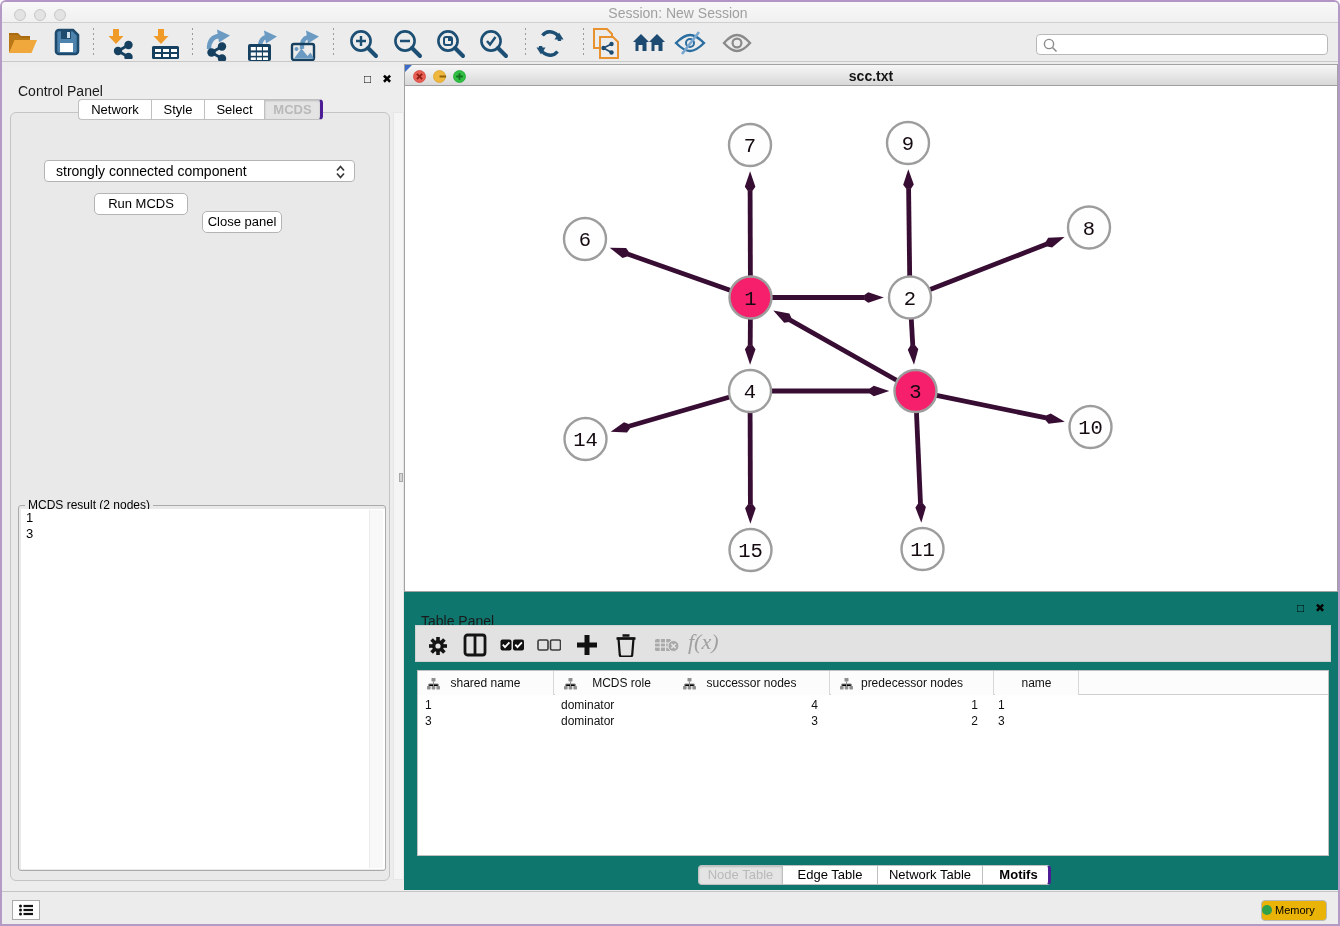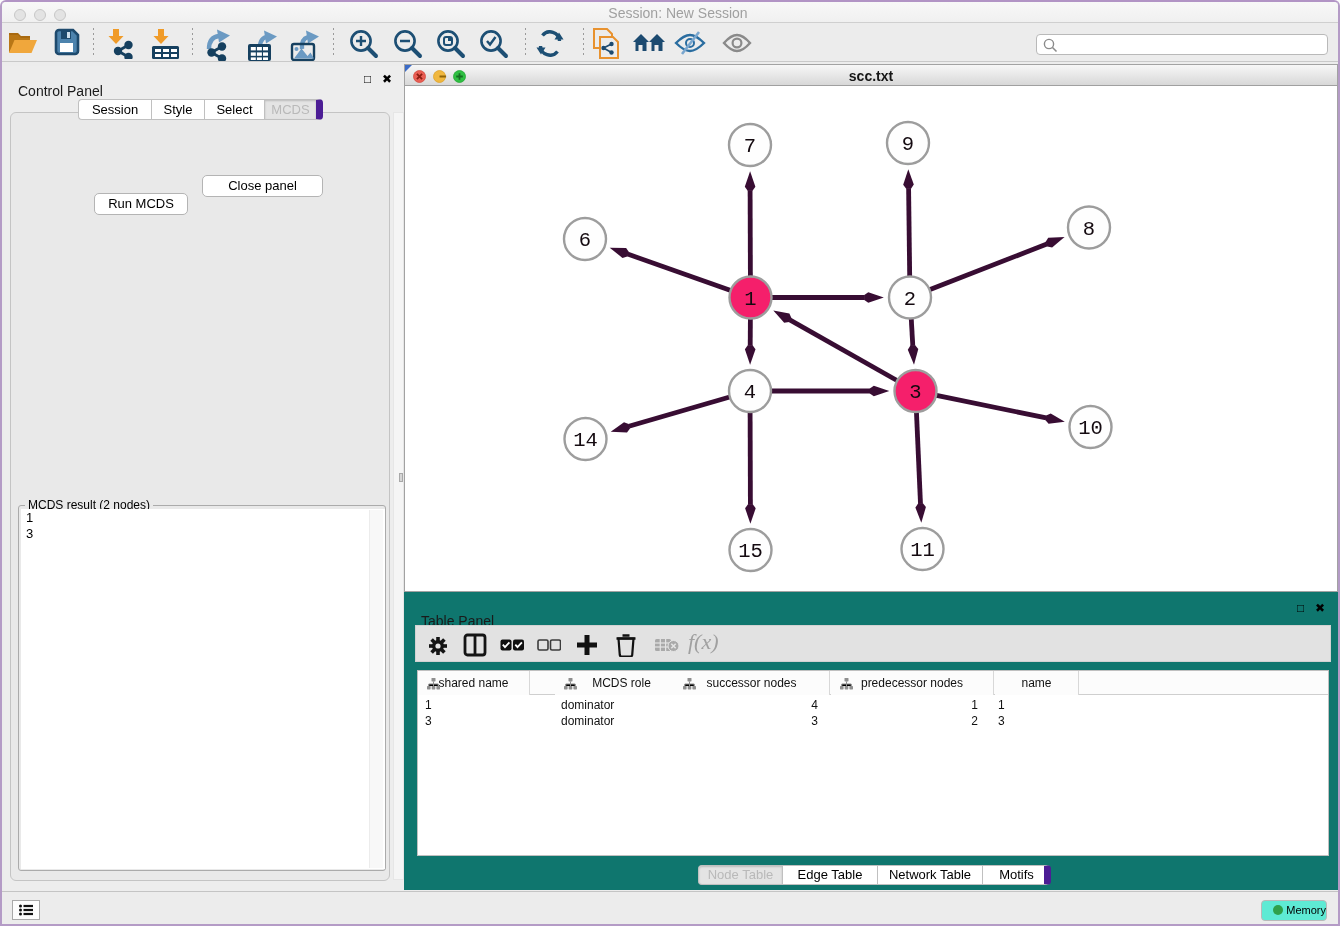--- a/index.html
+++ b/index.html
@@ -28,21 +28,21 @@
   
   .cpanel { position:absolute; left:2px; top:64px; width:400px; height:827px; background:#ededed; }
   .cp-title { position:absolute; left:14px; top:5px; font-size:14px; color:#1a1a1a;margin-top:12px; }
   .panel-icons { position:absolute; top:6px; font-size:12px; color:#000; }
   .tabpane { position:absolute; left:6px; top:46px; width:380px; height:769px;
              border:1px solid #c4c4c4; border-radius:6px; background:#e9e9e9; }
   .tabrow { position:absolute; left:74px; top:33px; height:21px; display:flex; z-index:3; }
   .tab { height:21px; line-height:19px; font-size:13px; text-align:center;
          background:#fff; border:1px solid #c0c0c0; border-right:none; color:#000; }
   .tab:first-child { border-top-left-radius:4px; border-bottom-left-radius:4px; }
-  .tab:last-child { border-right:7px solid #4c1d95; border-top-right-radius:4px; border-bottom-right-radius:4px; }
+  .tab:last-child { border-right:3px solid #4c1d95; border-top-right-radius:4px; border-bottom-right-radius:4px;font-weight:bold; }
   .tab.sel { background:#e4e4e4; color:#b9b9b9; box-shadow:inset 0 1px 2px rgba(0,0,0,0.18); }
   .opt-label { position:absolute; left:0; top:23px; width:100%; text-align:center; font-size:14px; color:#000; }
   .dropdown { position:absolute; left:33px; top:47px; width:311px; height:22px; background:#fff;
               border:1px solid #b4b4b4; border-radius:4px; font-size:14px; line-height:20px;
               padding-left:11px; color:#000; }
   .btn { position:absolute; height:22px; background:#fff; border:1px solid #b4b4b4; border-radius:5px;
          font-size:13px; line-height:20px; text-align:center; color:#000; }
   .groupbox { position:absolute; left:7px; top:392px; width:368px; height:366px;
               border:1px solid #ababab; border-radius:3px; }
   .groupbox-label { position:absolute; left:6px; top:-8px; background:#e9e9e9; padding:0 3px; font-size:12px; }
@@ -66,22 +66,22 @@
   .trow { position:absolute; left:0; width:100%; height:16px; font-size:12px; color:#111; }
   .thico { vertical-align:-1px; margin-right:6px; }
   .th { position:absolute; top:0; height:24px; background:#fcfcfc; border-right:1px solid #d8d8d8;
         text-align:center; line-height:24px; color:#111; }
   .th .thico { position:absolute; left:9px; top:7px; }
   .tabrow2 { position:absolute; left:294px; top:273px; height:20px; display:flex; }
   .tabrow2 .tab { height:20px; line-height:18px; }
   
   .statusbar { position:absolute; left:-2px; top:889px; width:1340px; height:31px;
                border-top:1px solid #c4c4c4; background:#ececec; }
-  .membtn { position:absolute; right:13px; top:8px; width:66px; height:21px; background:#5eead4;
-            border:1px solid #b9b9b9; border-radius:4px; font-size:11px; line-height:19px; text-align:right; }
+  .membtn { position:absolute; right:13px; top:8px; width:66px; height:21px; background:#eab308;
+            border:1px solid #b9b9b9; border-radius:4px; font-size:11px; line-height:19px; text-align:left; }
   .listbtn { position:absolute; left:12px; top:8px; width:28px; height:20px; background:#fdfdfd;
              border:1px solid #a9a9a9; }
 </style>
 </head>
 <body>
 <div class="win">
 
   <div class="titlebar">
     <div class="tl" style="left:14px;"></div>
     <div class="tl" style="left:34px;"></div>
@@ -233,28 +233,33 @@
 </svg>
       </div>
 
 </div>
 
   <div class="cpanel">
     <div class="cp-title">Control Panel</div>
     <div class="panel-icons" style="left:360px;">□</div>
     <div class="panel-icons" style="left:378px;">✖</div>
     <div class="tabrow">
-      <div class="tab" style="width:73px;">Session</div>
+      <div class="tab" style="width:73px;">Network</div>
       <div class="tab" style="width:53px;">Style</div>
       <div class="tab" style="width:60px;">Select</div>
       <div class="tab sel" style="width:59px;">MCDS</div>
     </div>
     <div class="tabpane">
+      <div class="dropdown">strongly connected component
+        <svg width="11" height="14" style="position:absolute;right:8px;top:4px;" viewBox="0 0 11 14">
+          <path d="M2 5.5 L5.5 1.5 L9 5.5 M2 8.5 L5.5 12.5 L9 8.5" fill="none" stroke="#3a3a3a" stroke-width="1.7"></path>
+        </svg>
+      </div>
       <div class="btn" style="left:83px; top:80px; width:94px;">Run MCDS</div>
-      <div class="btn" style="left:191px; top:62px; width:121px;">Close panel</div>
+      <div class="btn" style="left:191px; top:98px; width:80px;">Close panel</div>
       <div class="groupbox">
         <div class="groupbox-label">MCDS result (2 nodes)</div>
         <div class="mcds-list">1<br>3</div>
         <div class="mcds-scroll"></div>
       </div>
     </div>
     <div style="position:absolute; left:389px; top:46px; width:11px; height:768px; background:#f5f5f5; border:1px solid #e6e6e6;"></div>
   </div>
   <div style="position:absolute; left:397px; top:471px; width:4px; height:9px; background:#d6d6d6; border:1px solid #a8a8a8;"></div>
   <div style="position:absolute; left:864px; top:588px; width:10px; height:4px; background:#d6d6d6; border:1px solid #a8a8a8;"></div>
@@ -375,21 +380,21 @@
               <line x1="11.6" y1="1" x2="11.6" y2="13"></line>
             </g>
 <circle cx="19.5" cy="8" r="5.5" fill="#a9a9a9" stroke="#e4e4e4" stroke-width="1"></circle>
 <path d="M17.3 5.8 l4.4 4.4 M21.7 5.8 l-4.4 4.4" stroke="#e4e4e4" stroke-width="1.6"></path>
 </svg></div>
 <div class="tbi" style="left:272px;top:3px; font-family:'Liberation Serif',serif; font-style:italic; font-size:22px; color:#a0a0a0;">f(x)</div>
 
 </div>
     <div class="tp-table" id="tptable">
 <div style="position:absolute;left:0;top:0;width:910px;height:24px;background:#fcfcfc;border-bottom:1px solid #cfcfcf;"></div>
-<div class="th" style="left:0px;width:112px;"><svg class="thico" width="13" height="12" viewBox="0 0 13 12">
+<div class="th" style="left:0px;width:136px;"><svg class="thico" width="13" height="12" viewBox="0 0 13 12">
             <g fill="#8f8f8f">
               <rect x="4.5" y="0" width="4" height="3.4" rx="0.6"></rect>
               <rect x="0" y="8" width="3.6" height="3.4" rx="0.6"></rect>
               <rect x="4.7" y="8" width="3.6" height="3.4" rx="0.6"></rect>
               <rect x="9.4" y="8" width="3.6" height="3.4" rx="0.6"></rect>
             </g>
             <g stroke="#8f8f8f" stroke-width="1">
               <path d="M6.5 3.4 v2.6 M1.8 8 v-2 h9.4 v2 M6.5 6 v2"></path>
             </g>
           </svg><span>shared name</span></div>

